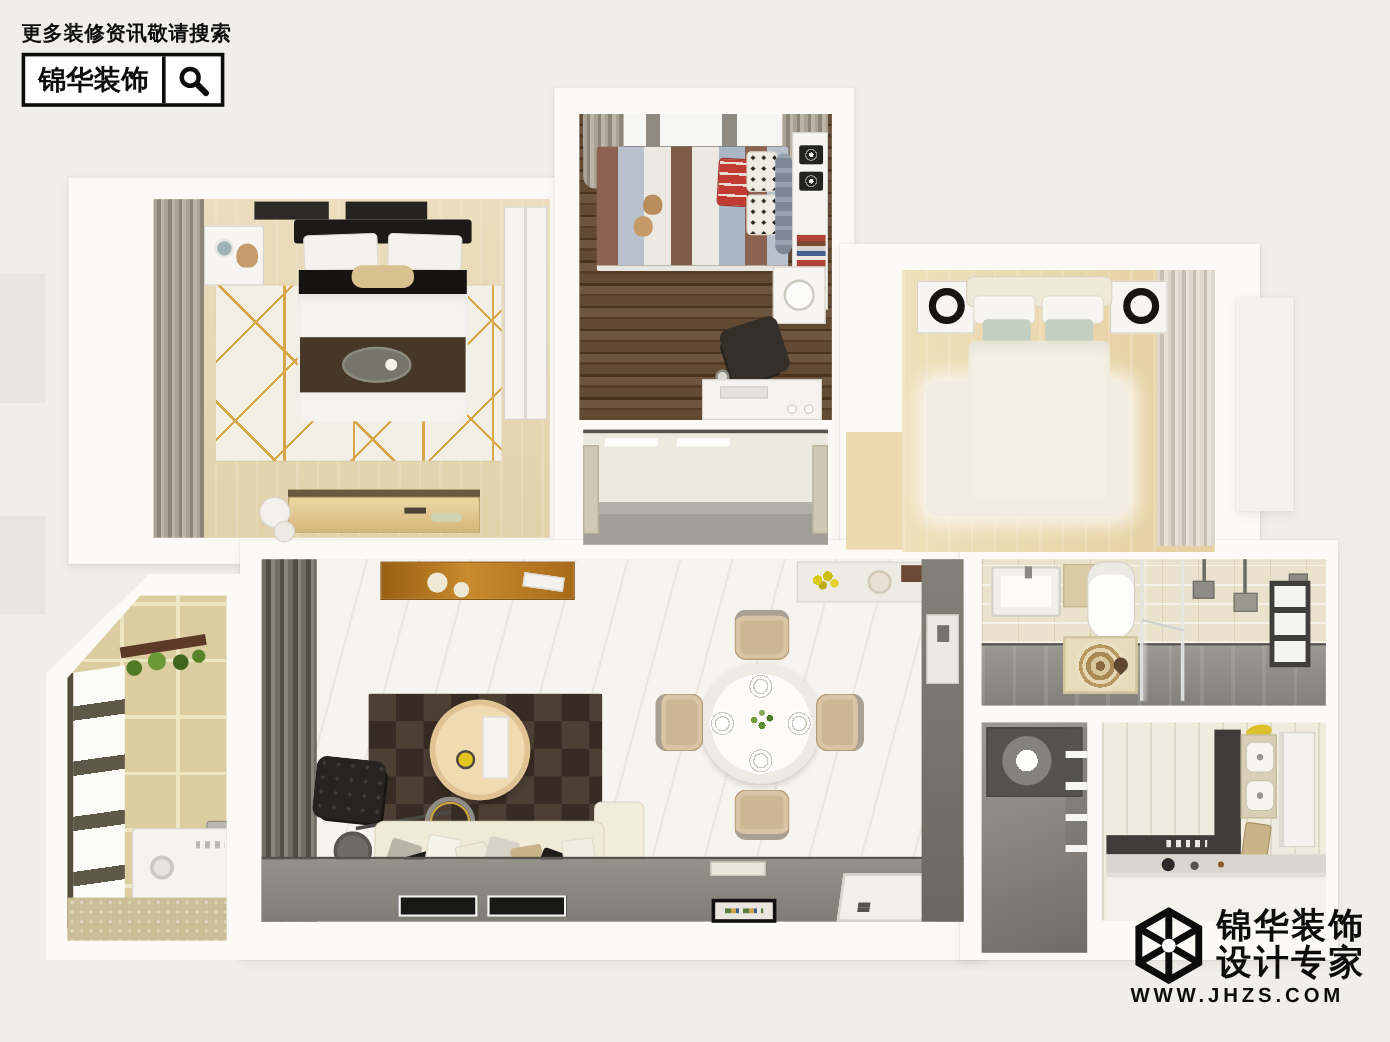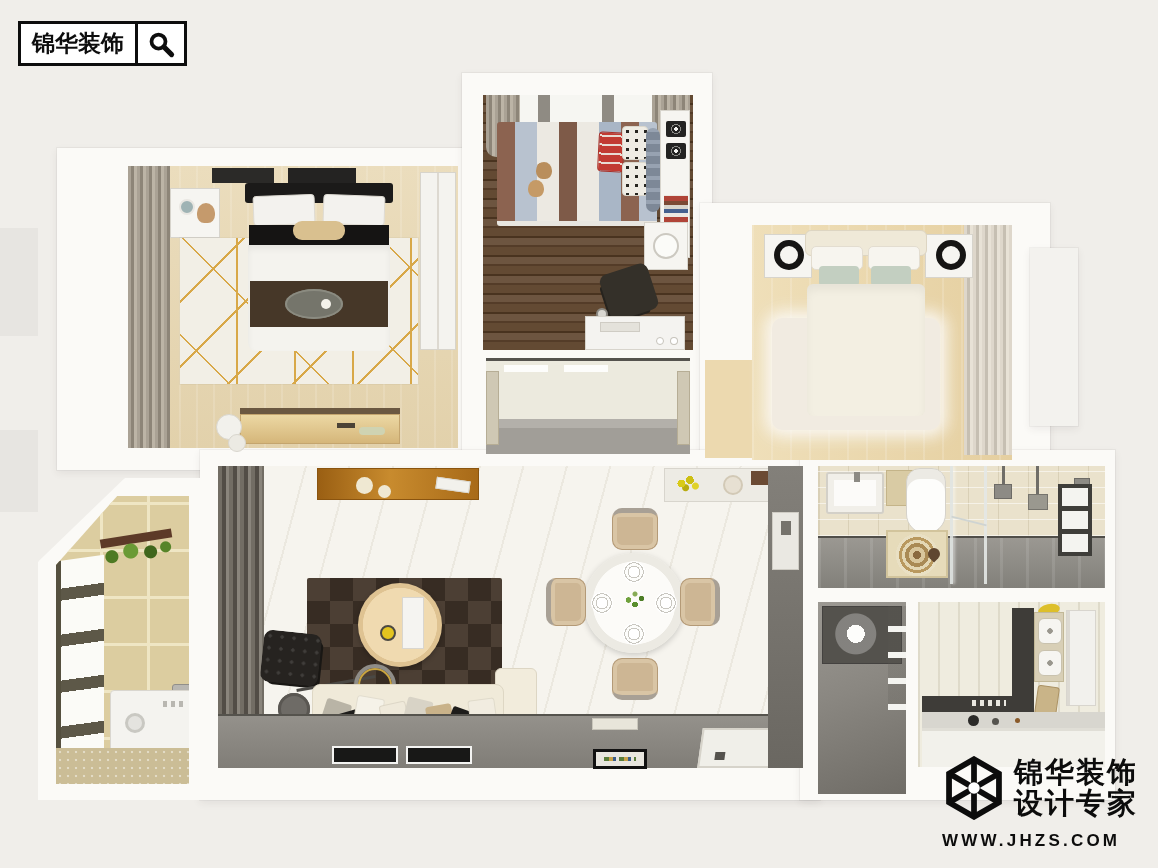--- a/index.html
+++ b/index.html
@@ -34,21 +34,21 @@
   .promo{position:absolute;left:18px;top:16px;color:#0d0d0d;z-index:40;}
   .promo .hint{font-size:17px;font-weight:700;letter-spacing:.5px;}
   .promo .box{margin-top:5px;width:163px;height:39px;border:3px solid #0d0d0d;background:#fff;display:flex;align-items:stretch;}
   .promo .brand{flex:1;display:flex;align-items:center;justify-content:center;font-size:23px;font-weight:700;}
   .promo .iconcell{width:46px;border-left:3px solid #0d0d0d;display:flex;align-items:center;justify-content:center;}
 
   
   .wm{position:absolute;left:942px;top:756px;z-index:40;color:#0c0c0c;}
   .wm .row{display:flex;align-items:center;}
   .wm .lines{margin-left:8px;font-weight:900;font-size:29px;line-height:31px;letter-spacing:2px;white-space:nowrap;}
-  .wm .url{margin-top:11px;font-size:17px;font-weight:900;letter-spacing:3.2px;white-space:nowrap;}
+  .wm .url{margin-top:0;font-size:17px;font-weight:900;letter-spacing:3.2px;white-space:nowrap;}
 </style>
 </head>
 <body>
 
 <div class="abs" style="left:0;top:228px;width:38px;height:108px;background:#e7e5e1;"></div>
 <div class="abs" style="left:0;top:430px;width:38px;height:82px;background:#e7e5e1;"></div>
 
 <div class="wall" style="left:57px;top:148px;width:413px;height:322px;"></div>
 <div class="wall" style="left:462px;top:73px;width:250px;height:397px;"></div>
 <div class="wall" style="left:700px;top:203px;width:350px;height:267px;"></div>
@@ -255,20 +255,21 @@
   </div>
   <div class="f" style="left:118px;top:84px;width:22px;height:30px;background:#c9b488;border-radius:3px;transform:rotate(8deg);border:1px solid #ab9264;"></div>
   <div class="f" style="left:148px;top:8px;width:30px;height:96px;background:#f2f1ed;border:1px solid #d8d5ce;box-shadow:inset 3px 0 0 #dcd9d2;"></div>
   <div class="f" style="left:4px;top:110px;width:183px;height:16px;background:#d8d6cf;">
     <div class="f" style="left:46px;top:3px;width:11px;height:11px;background:#2c2b29;border-radius:50%;box-shadow:22px 1px 0 -2px #55534e,44px 0 0 -3px #8a5a2a;"></div>
   </div>
   <div class="f" style="left:4px;top:126px;width:183px;height:39px;background:#f2f1eb;border-top:3px solid #e0ded6;"></div>
 </div>
 
 <div class="promo">
+  <div class="hint">更多装修资讯敬请搜索</div>
   <div class="box">
     <div class="brand">锦华装饰</div>
     <div class="iconcell">
       <svg width="30" height="30" viewBox="0 0 24 24" fill="none" stroke="#0d0d0d" stroke-width="3" stroke-linecap="round">
         <circle cx="10" cy="10" r="5.6"></circle>
         <line x1="14.5" y1="14.5" x2="20.5" y2="20.5" stroke-width="4"></line>
       </svg>
     </div>
   </div>
 </div>

